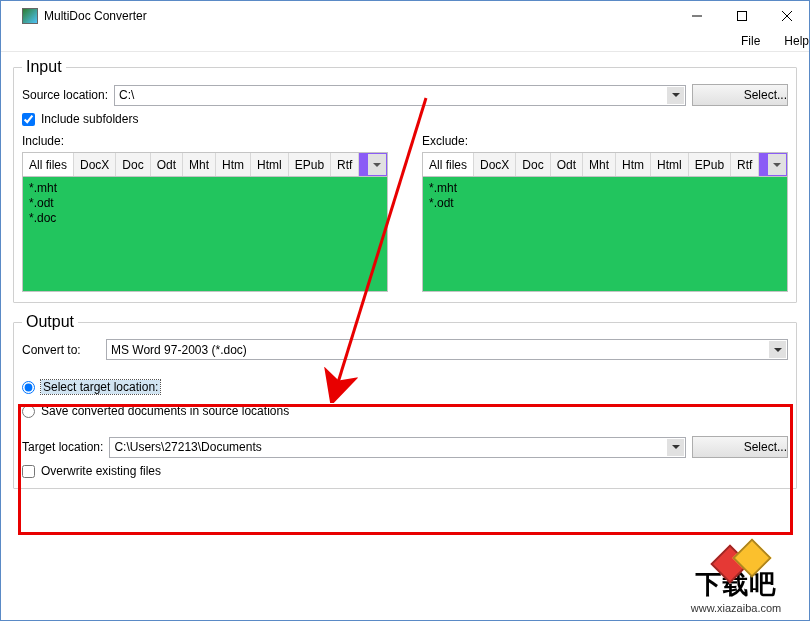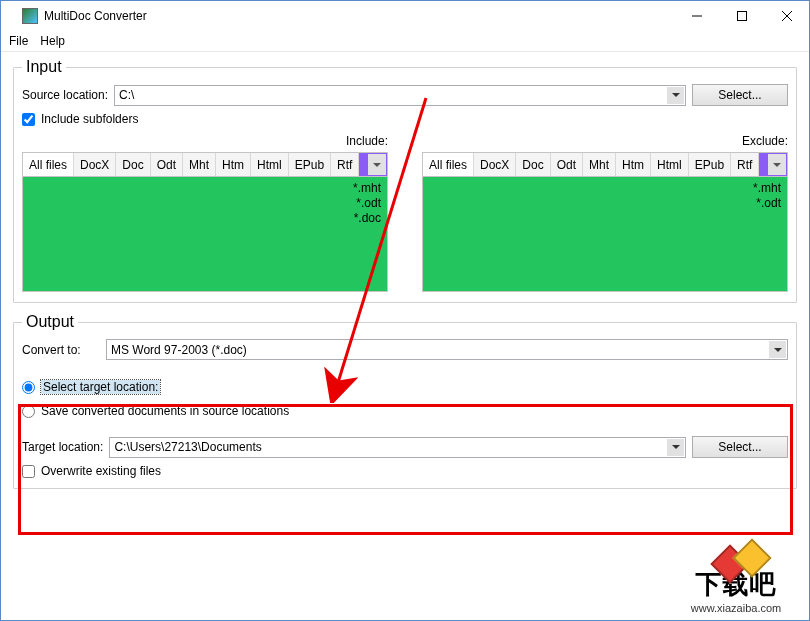--- a/index.html
+++ b/index.html
@@ -37,21 +37,22 @@
   justify-content: center;
   color: #000;
 }
 .winbtn svg { stroke: #000; stroke-width: 1; fill: none; }
 .menubar {
   height: 21px;
   border-bottom: 1px solid #e8e8e8;
   display: flex;
   align-items: center;
   padding-left: 8px;
-  gap: 12px;
+  gap: 24px;
+  justify-content: flex-end;
 }
 .menubar span { color: #000; }
 .content {
   padding: 6px 12px 6px 12px;
 }
 fieldset {
   border: 1px solid #d0d0d0;
   border-radius: 1px;
   padding: 8px 8px 10px 8px;
   margin-bottom: 10px;
@@ -84,24 +85,24 @@
   content: "";
   border-left: 4px solid transparent;
   border-right: 4px solid transparent;
   border-top: 4px solid #333;
 }
 .btn {
   height: 22px;
   min-width: 96px;
   border: 1px solid #adadad;
   background: linear-gradient(#f5f5f5,#e1e1e1);
-  display: flex; align-items: center; justify-content: center;
+  display: flex; align-items: center; justify-content: flex-end;
 }
 input[type="checkbox"] { width: 13px; height: 13px; }
-.cols { display: flex; gap: 34px; text-align: right;}
+.cols { display: flex; gap: 34px;}
 .col { flex:1; display:flex; flex-direction:column;}
 .col-label { margin-bottom: 4px;}
 .tabstrip {
   display: flex;
   border: 1px solid #c4c4c4;
   height: 24px;
   align-items: stretch;
   border-bottom: none;
   background: #8b5cf6;
   position: relative;

